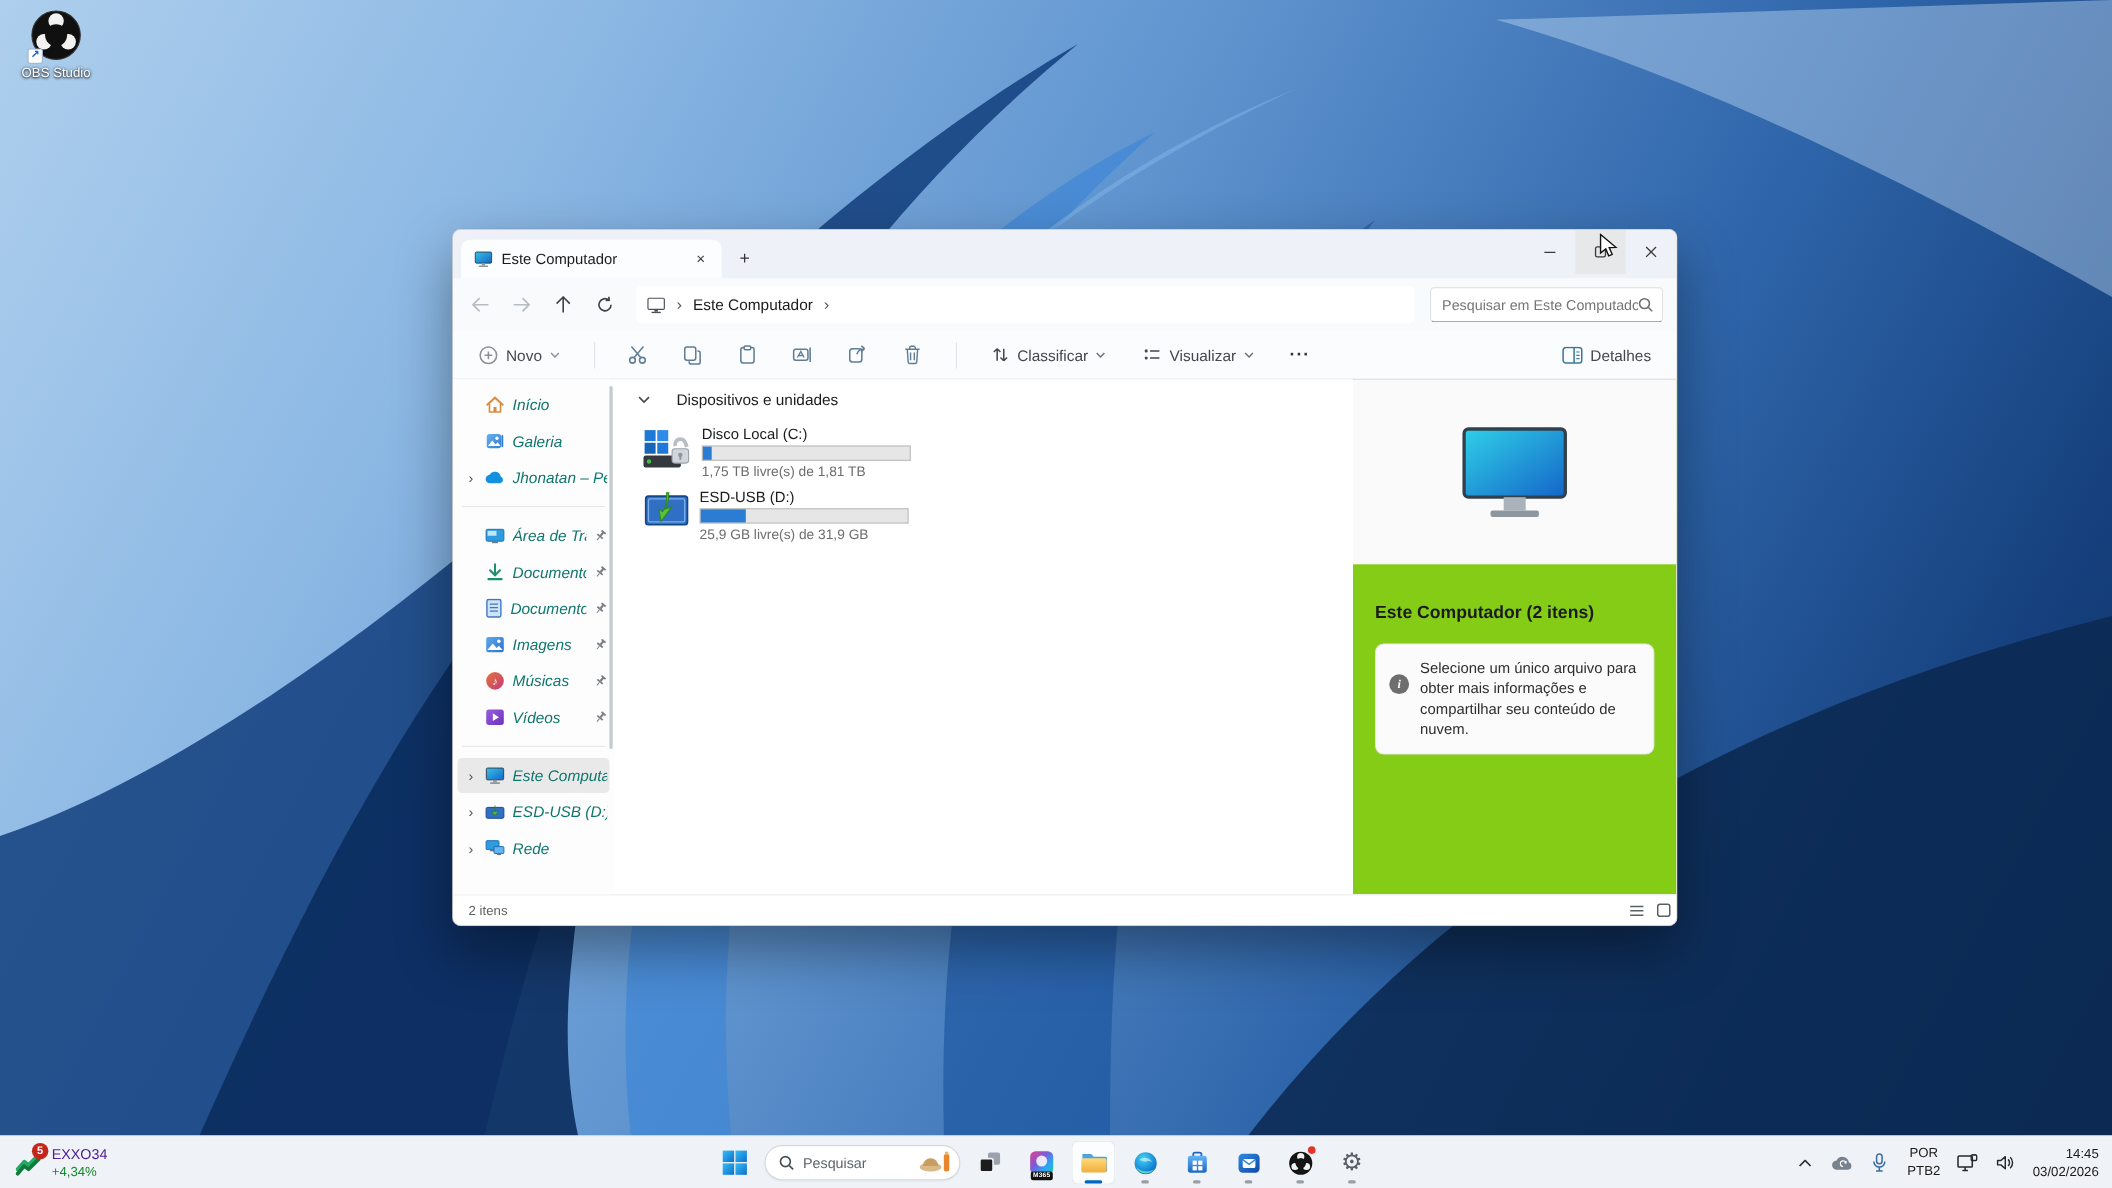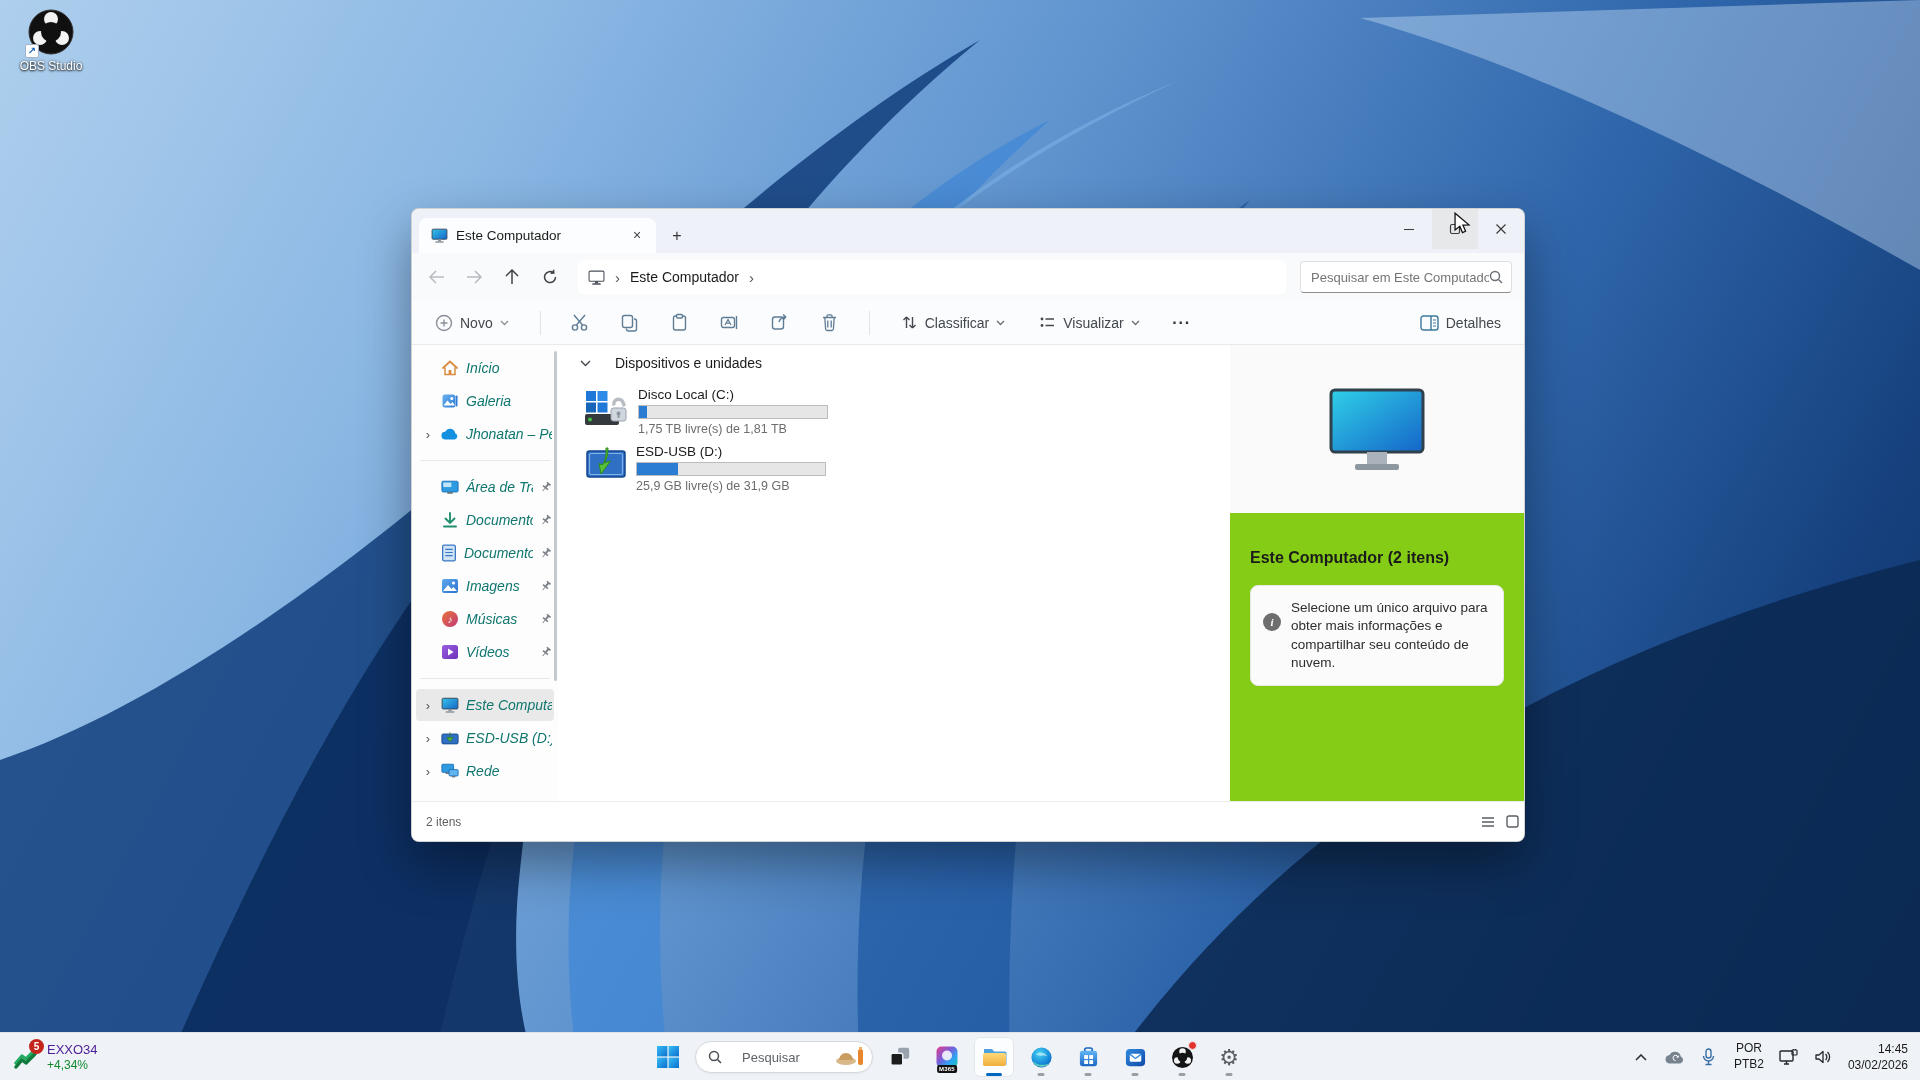--- a/index.html
+++ b/index.html
@@ -68,38 +68,38 @@
   .tcap { margin-top:3px; font-size:12.5px; color:#6d6d6d; white-space:nowrap; }
 
   
   .pane { width:294px; flex:none; display:flex; flex-direction:column; background:#84cc16; }
   .pane-hero { height:168px; background:#fafafa; display:flex; align-items:center; justify-content:center; }
   .pane-title { font-size:16px; font-weight:bold; color:#1b1b1b; padding:36px 20px 0 20px; }
   .infocard { margin:18px 20px 0 20px; background:#fbfbfb; border:1px solid #e8e8e8; border-radius:8px; padding:13px 12px; display:flex; gap:10px; }
   .info-i { width:18px; height:18px; flex:none; margin-top:14px; background:#6e6e6e; color:#fff; border-radius:50%; font-size:11px; font-style:italic; font-weight:bold; text-align:center; line-height:18px; font-family:"Liberation Serif","DejaVu Serif",serif; }
   .info-txt { font-size:13.5px; color:#2e2e2e; line-height:1.36; }
 
-  .statusbar { height:40px; border-top:1px solid #ececec; display:flex; align-items:center; padding:0 0 0 14px; flex:none; background:#fff; }
+  .statusbar { height:28px; border-top:1px solid #ececec; display:flex; align-items:center; padding:0 0 0 14px; flex:none; background:#fff; }
   .scount { font-size:12px; color:#5f5f5f; flex:1; }
   .sview { width:24px; height:22px; display:flex; align-items:center; justify-content:center; border-radius:3px; }
 
   
   .taskbar { position:absolute; left:0; right:0; bottom:0; height:48px; background:#eff3f7; border-top:1px solid rgba(0,0,0,.06); }
   .widget { position:absolute; left:4px; top:0; height:48px; display:flex; align-items:center; gap:7px; padding:0 10px; border-radius:6px; }
   .wic { position:relative; width:26px; height:24px; }
   .wbadge { position:absolute; right:-4px; top:-6px; min-width:15px; height:15px; background:#c5261c; color:#fff; border-radius:8px; font-size:10px; font-weight:bold; text-align:center; line-height:15px; padding:0 2px; }
   .wtxt { line-height:1.2; }
   .wticker { font-size:13px; color:#4c1d95; }
   .wchange { font-size:12px; color:#128a2c; }
   .center { position:absolute; left:648px; top:4px; height:40px; display:flex; align-items:center; gap:7px; }
   .tbtn { width:40px; height:40px; border-radius:6px; display:flex; align-items:center; justify-content:center; position:relative; }
   .tbtn.active { background:#fcfdfe; box-shadow:0 0 0 1px #e4e7ea inset; }
   .dash { position:absolute; bottom:1px; left:50%; transform:translateX(-50%); width:7px; height:3px; border-radius:2px; background:#9b9fa5; }
   .dash.blue { width:16px; background:#0067c0; }
-  .tsearch { height:32px; width:178px; background:#fff; border:1px solid #d5d9de; border-radius:16px; display:flex; align-items:center; gap:20px; padding:0 5px 0 12px; box-shadow:0 1px 2px rgba(0,0,0,.05); }
+  .tsearch { height:32px; width:178px; background:#fff; border:1px solid #d5d9de; border-radius:16px; display:flex; align-items:center; gap:8px; padding:0 5px 0 12px; box-shadow:0 1px 2px rgba(0,0,0,.05); }
   .tsearch input { border:0; outline:0; flex:1; min-width:0; font-size:13px; color:#333; font-family:inherit; background:transparent; }
   .tsearch input::placeholder { color:#5f6368; }
   .badge-red { position:absolute; right:5px; top:4px; width:9px; height:9px; border-radius:50%; background:#e3322b; border:1.5px solid #eff3f7; }
   .m365badge { position:absolute; bottom:4px; left:50%; transform:translateX(-50%); background:#111; color:#fff; font-size:6px; font-weight:bold; padding:1px 2px; border-radius:2px; letter-spacing:.2px; }
   .tray { position:absolute; right:0; top:0; height:48px; display:flex; align-items:center; gap:4px; padding-right:12px; }
   .tico { width:30px; height:40px; display:flex; align-items:center; justify-content:center; border-radius:4px; }
   .lang { font-size:12px; color:#1b1b1b; text-align:center; line-height:1.3; padding:0 6px; }
   .clock { font-size:12px; color:#1b1b1b; text-align:right; line-height:1.35; padding-left:6px; }
   .gear-glyph { font-size:22px; color:#5a5f66; font-family:"DejaVu Sans",sans-serif; }
 

